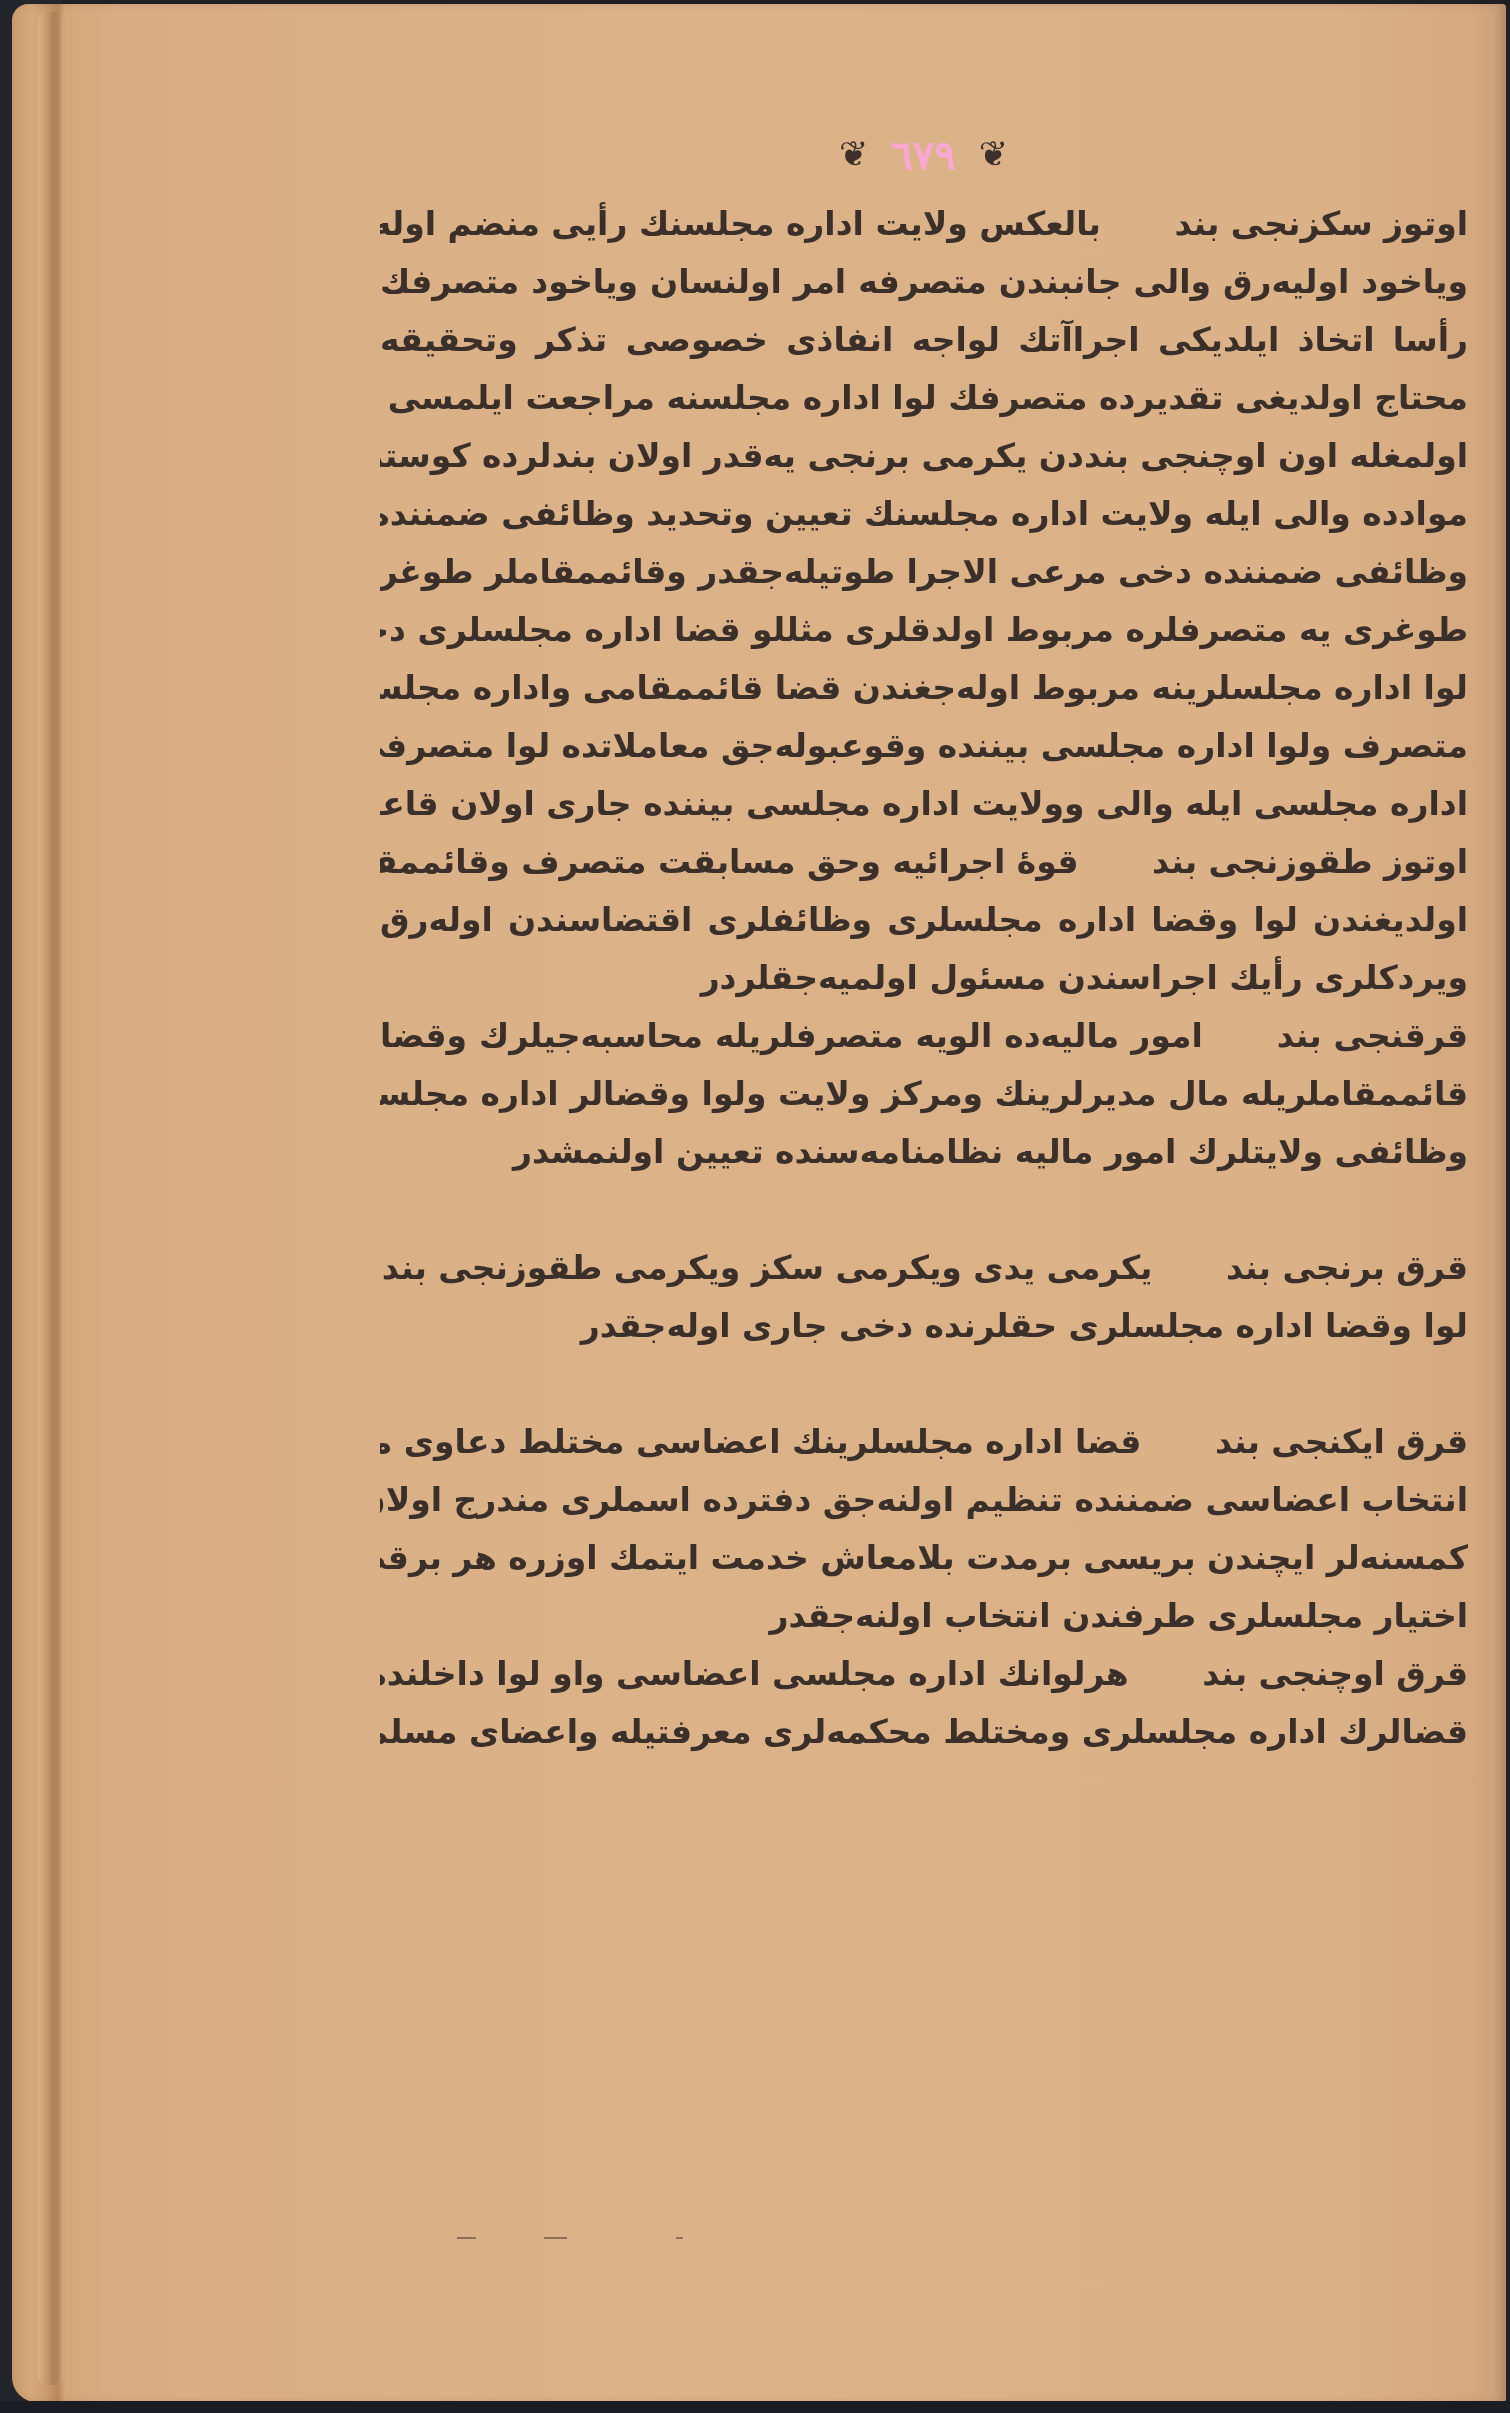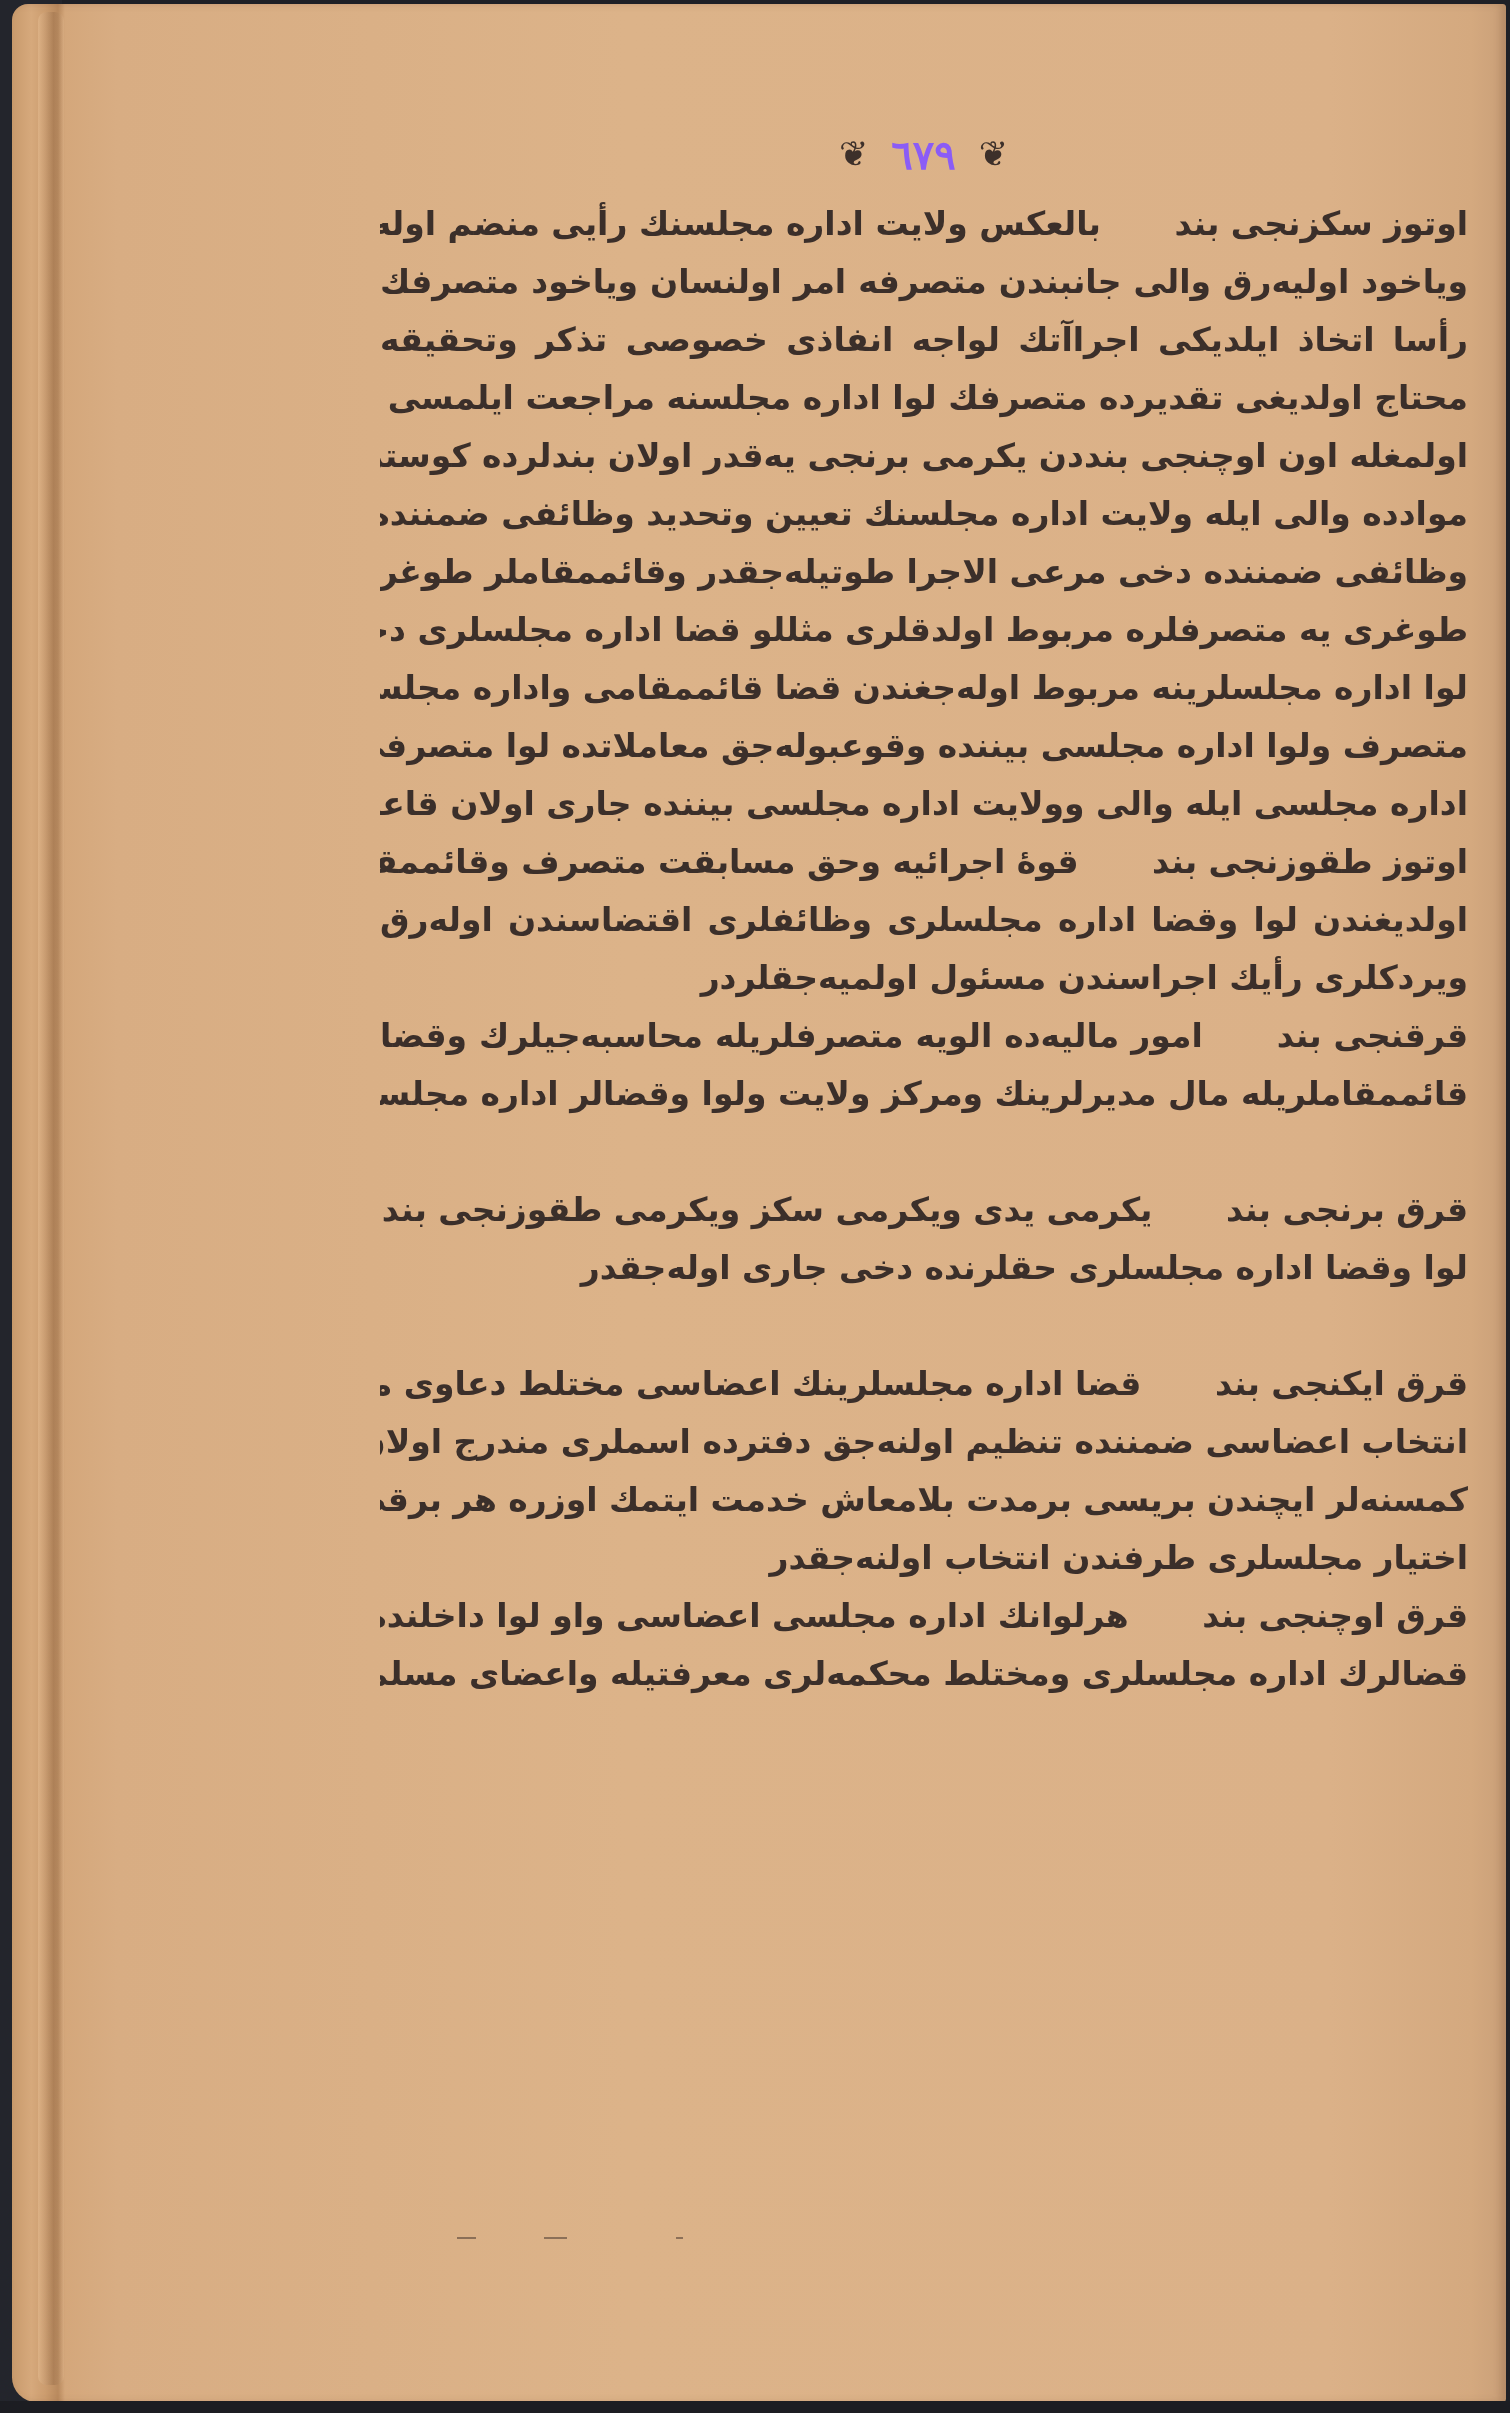--- a/index.html
+++ b/index.html
@@ -64,21 +64,21 @@
     .ornament {
       font-size: 35px;
       line-height: 1;
       color: #3d302a;
     }
     .page-number {
       font-family: "DejaVu Serif", serif;
       font-size: 40px;
       font-weight: bold;
       letter-spacing: 1.8px;
-      color: #8b5cf6;
+      color: #f9a8d4;
     }
     .text-block {
       position: absolute;
       left: 380px;
       top: 195px;
       width: 1088px;
       direction: rtl;
       color: #3b2f2a;
       font-family: "DejaVu Sans", sans-serif;
       font-size: 33px;
@@ -157,20 +157,21 @@
     <div class="line">اولدیغندن لوا وقضا اداره مجلسلری وظائفلری اقتضاسندن اوله‌رق</div>
     <div class="line last">ویردکلری رأیك اجراسندن مسئول اولمیه‌جقلردر</div>
   </div>
 
   <div>
     <div class="line">
       <span class="article-label">قرقنجی بند</span>
       <span>امور مالیه‌ده الویه متصرفلریله محاسبه‌جیلرك وقضا</span>
     </div>
     <div class="line">قائممقاملریله مال مدیرلرینك ومرکز ولایت ولوا وقضالر اداره مجلسلرینك</div>
+    <div class="line last">وظائفی ولایتلرك امور مالیه نظامنامه‌سنده تعیین اولنمشدر</div>
   </div>
 
   <div class="line gap"></div>
 
   <div>
     <div class="line">
       <span class="article-label">قرق برنجی بند</span>
       <span>یکرمی یدی ویکرمی سکز ویکرمی طقوزنجی بندلرك احکامی</span>
     </div>
     <div class="line last">لوا وقضا اداره مجلسلری حقلرنده دخی جاری اوله‌جقدر</div>

